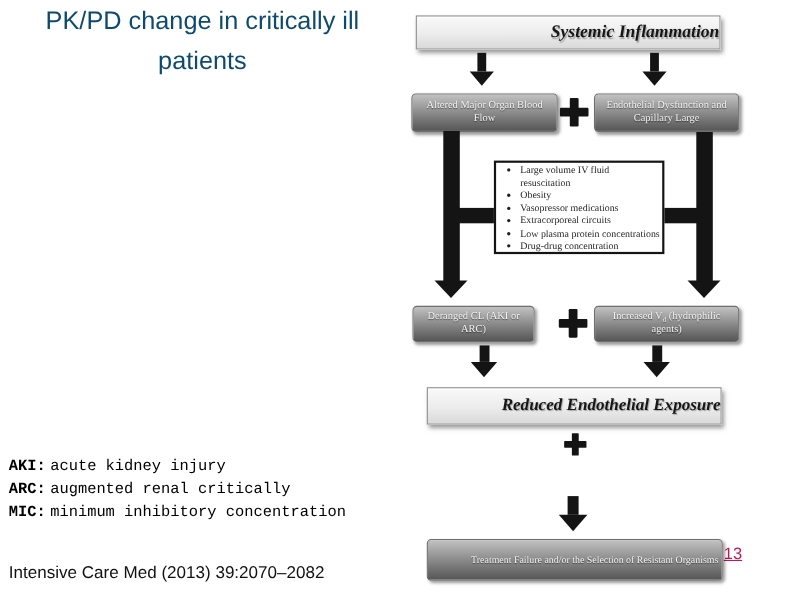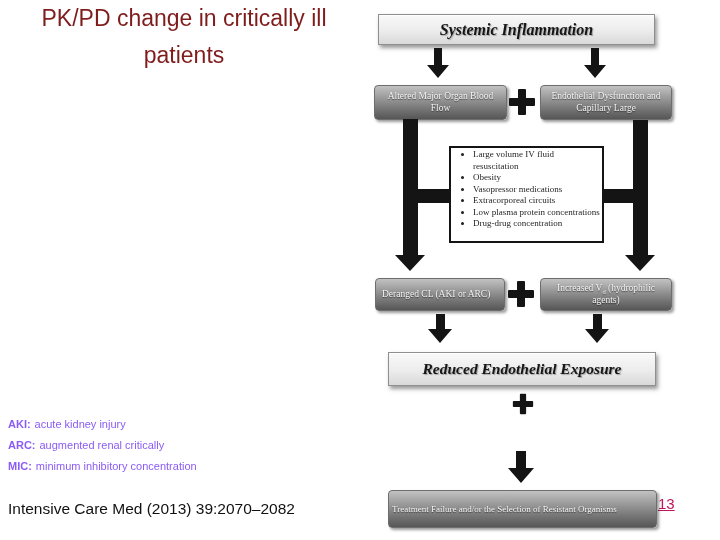--- a/index.html
+++ b/index.html
@@ -3,43 +3,43 @@
 <meta charset="utf-8">
 <style>
   html,body{margin:0;padding:0;background:#fff;}
   .slide{
     position:relative;width:720px;height:540px;background:#ffffff;
     overflow:hidden;font-family:"Liberation Sans",sans-serif;color:#000;
   }
   
   .slide-title{
     position:absolute;left:0;top:224;width:368px;
-    text-align:center;font-size:23px;line-height:37px;color:#7f1d1d;
+    text-align:center;font-size:23px;line-height:37px;color:#0c4a6e;
   }
-  .abbr-block{position:absolute;left:8px;top:414px;font-size:11px;line-height:21px;color:#8b5cf6;}
+  .abbr-block{position:absolute;left:8px;top:414px;font-size:14px;line-height:21px;color:#000000;font-family:Liberation Mono, monospace;}
   .abbr-term{font-weight:bold;margin-right:4px;}
-  .citation{position:absolute;left:8px;top:500px;font-size:15.5px;color:#111;}
+  .citation{position:absolute;left:8px;top:512px;font-size:15.5px;color:#111;}
   .page-number{position:absolute;left:658px;top:495px;font-size:15px;color:#be185d;text-decoration:underline;}
 
   
   .light-box{
     position:absolute;box-sizing:border-box;
     background:linear-gradient(180deg,#f9f9f9 0%,#ececec 55%,#d9d9d9 100%);
     border:1px solid #8f8f8f;
     box-shadow:2px 3px 4px rgba(70,70,70,.55), inset 0 1px 0 #ffffff;
-    display:flex;align-items:center;justify-content:center;text-align:center;
+    display:flex;align-items:center;justify-content:flex-end;text-align:center;
     font-family:"Liberation Serif",serif;font-weight:bold;font-style:italic;
     color:#161616;text-shadow:1px 1px 1px rgba(140,140,140,.75);
   }
   .dark-box{
     position:absolute;box-sizing:border-box;
     background:linear-gradient(180deg,#c2c2c2 0%,#9b9b9b 35%,#757575 70%,#565656 100%);
     border:1px solid #6e6e6e;border-radius:4px;
     box-shadow:2px 2px 3px rgba(0,0,0,.4);
-    display:flex;align-items:center;justify-content:flex-start;text-align:center;
+    display:flex;align-items:center;justify-content:flex-end;text-align:center;
     font-family:"Liberation Serif",serif;color:#f4f4f4;
     text-shadow:0 1px 1px rgba(0,0,0,.55);
     padding:2px 6px;line-height:1.2;
   }
   .factors-box{
     position:absolute;box-sizing:border-box;background:#fff;
     border:2px solid #141414;
     font-family:"Liberation Serif",serif;color:#1f1f1f;
   }
   .factors-box ul{margin:1px 0 0 0;padding:0 2px 0 22px;font-size:9px;line-height:11.5px;}
@@ -97,32 +97,32 @@
   </div>
 
   <div class="bar" style="left:403px;top:119px;width:15px;height:137px;"></div>
   <div class="head-abs" style="left:395px;top:255px;"></div>
   <div class="bar" style="left:412px;top:189px;width:38px;height:14px;"></div>
 
   <div class="bar" style="left:633px;top:120px;width:15px;height:136px;"></div>
   <div class="head-abs" style="left:625px;top:255px;"></div>
   <div class="bar" style="left:603px;top:189px;width:36px;height:14px;"></div>
 
-  <div class="factors-box" style="left:449px;top:146px;width:155px;height:97px;">
+  <div class="factors-box" style="left:449px;top:146px;width:155px;height:85px;">
     <ul>
       <li>Large volume IV fluid resuscitation</li>
       <li>Obesity</li>
       <li>Vasopressor medications</li>
       <li>Extracorporeal circuits</li>
       <li>Low plasma protein concentrations</li>
       <li>Drug-drug concentration</li>
     </ul>
   </div>
 
-  <div class="dark-box" style="left:375px;top:278px;width:130px;height:33px;font-size:9.5px;">
+  <div class="dark-box" style="left:375px;top:278px;width:111px;height:33px;font-size:9.5px;">
     <span>Deranged CL (AKI or ARC)</span>
   </div>
   <div class="plus" style="left:508px;top:281px;"></div>
   <div class="dark-box" style="left:540px;top:278px;width:132px;height:33px;font-size:9.5px;">
     <span><span>Increased V</span><span class="sub">d</span><span> (hydrophilic agents)</span></span>
   </div>
 
   <div class="arr" style="left:428px;top:314px;">
     <div class="stem" style="width:9px;height:15px;"></div>
     <div class="head" style="border-width:14px 12px 0 12px;"></div>

